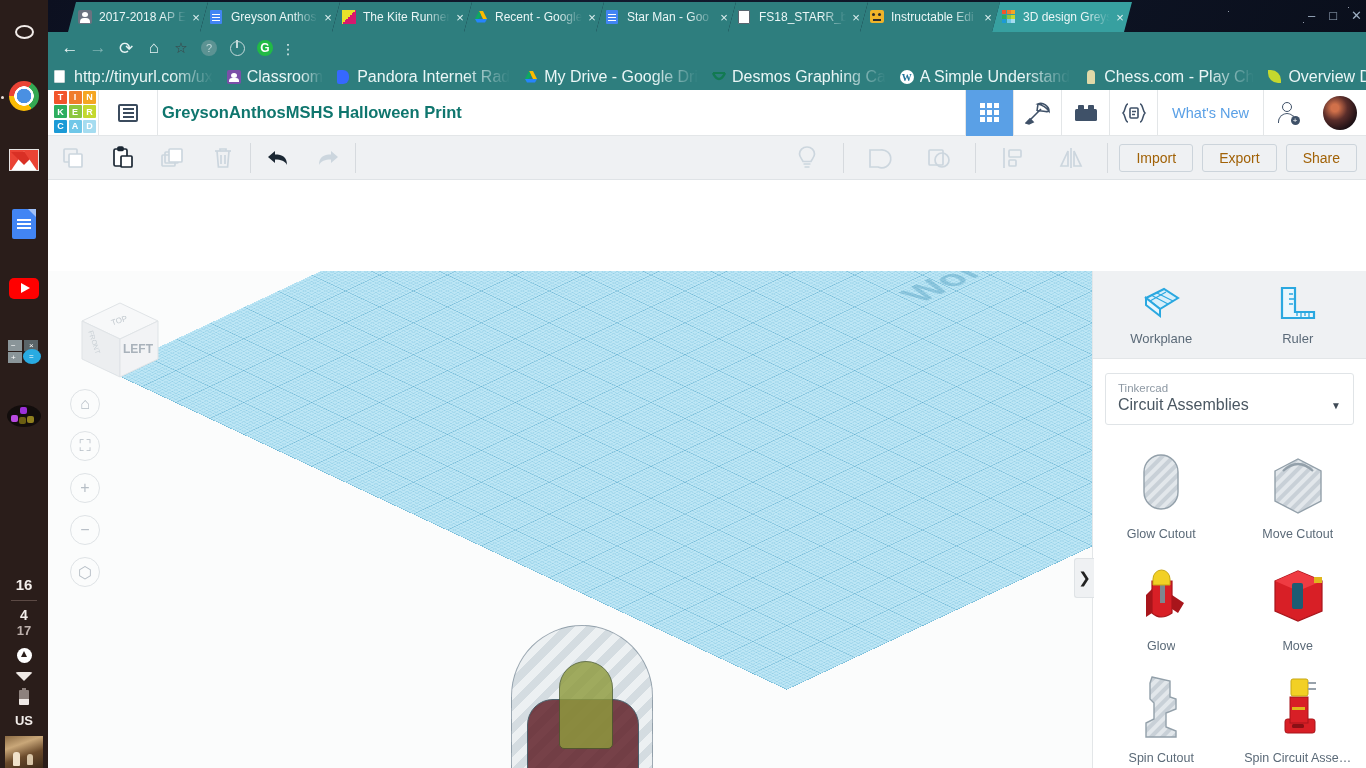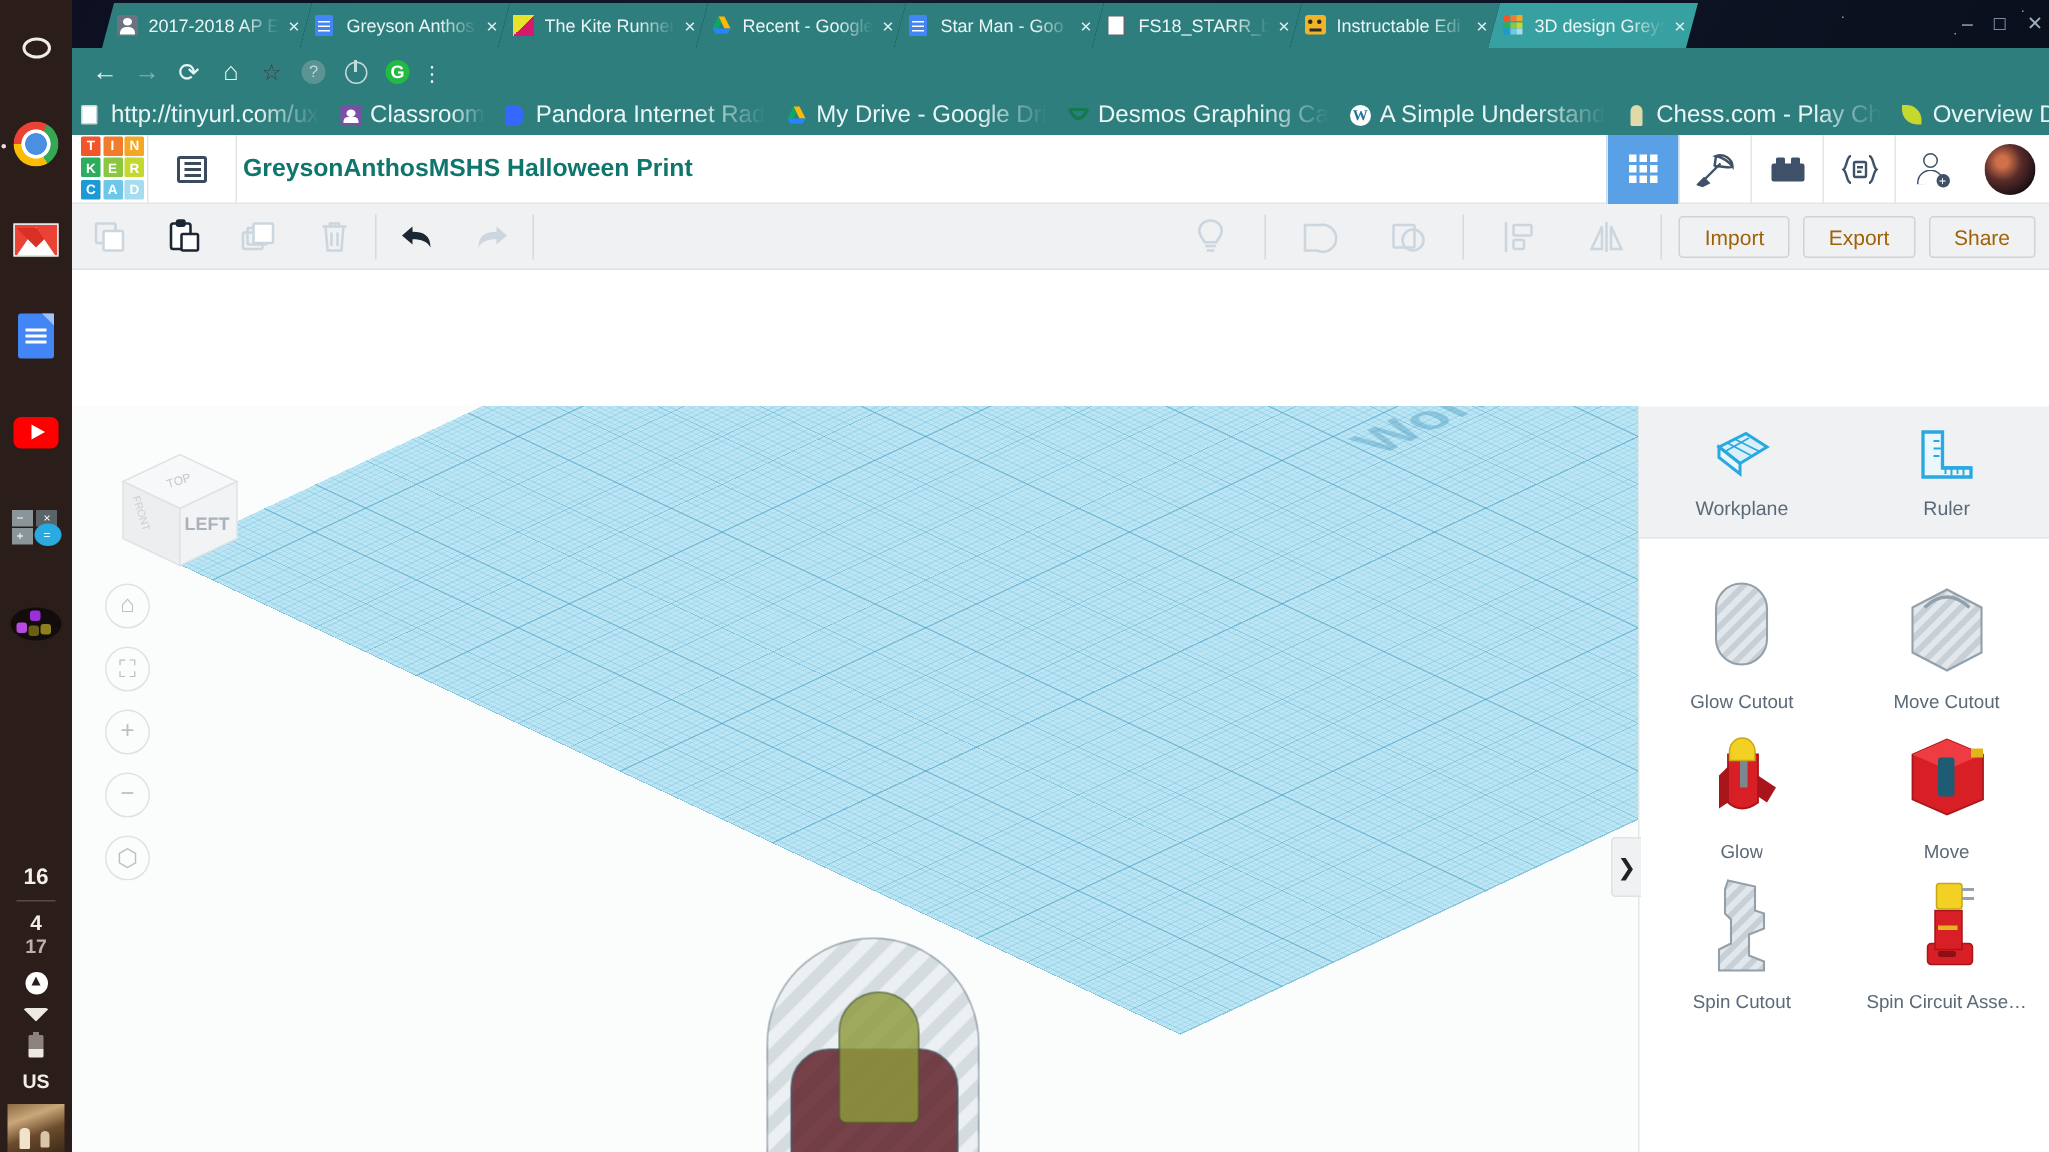--- a/index.html
+++ b/index.html
@@ -182,21 +182,21 @@
   .rpanel { position:absolute; right:0; top:181px; width:274px; height:587px; background:#fff;
     border-left:1px solid #e3e6e8; }
   .rp-top { height:88px; display:flex; border-bottom:1px solid #e3e6e8; background:#eff1f3; }
   .rp-tool { flex:1; display:flex; flex-direction:column; align-items:center; justify-content:center; gap:7px; }
   .rp-tool span { color:#5b6a78; font-size:13px; }
   .rp-select { margin:14px 12px 0; border:1px solid #e0e4e7; border-radius:3px; padding:8px 12px 10px;
     position:relative; }
   .rp-select .sm { color:#8d98a3; font-size:11.5px; }
   .rp-select .lg { color:#4a5762; font-size:16px; margin-top:2px; }
   .rp-select .cv { position:absolute; right:12px; top:26px; color:#3f4a55; font-size:10px; }
-  .shapes { margin-top:16px; display:grid; grid-template-columns:1fr 1fr; row-gap:0; }
+  .shapes { margin-top:16px; display:grid; grid-template-columns:1fr 1fr; row-gap:12px; }
   .shape { display:flex; flex-direction:column; align-items:center; gap:4px; }
   .shape .nm { color:#5b6a78; font-size:12.5px; max-width:118px; white-space:nowrap; overflow:hidden; text-overflow:ellipsis; text-align:center; }
   .thumb { width:82px;height:82px;display:flex;align-items:center;justify-content:center; }
   .collapse { position:absolute; left:-19px; top:287px; width:20px;height:40px; background:#eff1f3;
     border:1px solid #dfe3e6; border-right:none; border-radius:3px 0 0 3px;
     display:flex;align-items:center;justify-content:center; color:#222; font-size:15px; }
 </style>
 </head>
 <body>
 
@@ -497,20 +497,21 @@
             </svg>
           </div>
           <div class="hdr-tool">
             <svg width="28" height="22" viewBox="0 0 28 22" fill="none" stroke="#3f5168" stroke-width="1.6">
               <path d="M8 2 C5 2 5.5 9 3 11 C5.5 13 5 20 8 20"></path>
               <path d="M20 2 C23 2 22.5 9 25 11 C22.5 13 23 20 20 20"></path>
               <rect x="10" y="6" width="8" height="10" rx="1"></rect>
               <path d="M12 9.5 h4 M12 12.5 h3"></path>
             </svg>
           </div>
+          <div class="whats-new">What's New</div>
           <div class="hdr-tool">
             <span class="ic-adduser">
                 <span class="h"></span>
                 <span class="b"></span>
                 <span class="p">+</span>
               </span>
           </div>
           <div class="avatar"></div>
         </div>
       </div>
@@ -650,20 +651,25 @@
           <div class="rp-tool">
             <svg width="44" height="40" viewBox="0 0 44 40" fill="none" stroke="#2aa8e0" stroke-width="2.2">
               <path d="M12 4 V28 H38"></path>
                 <path d="M12 4 H19 V28 H38 V34 H6 V4 Z" fill="#eaf7fd"></path>
               <path d="M21 28 v4 M25 28 v5 M29 28 v4 M33 28 v5 M13 10 h4 M13 15 h5 M13 20 h4" stroke-width="1.3"></path>
             </svg>
             <span>Ruler</span>
           </div>
         </div>
 
+        <div class="rp-select">
+          <div class="sm">Tinkercad</div>
+          <div class="lg">Circuit Assemblies</div>
+          <div class="cv">▼</div>
+        </div>
 
         <div class="shapes" id="shapes-host">
             <div class="shape">
               <span class="thumb">
                 <svg width="78" height="78" viewBox="0 0 78 78">
                   <defs>
                     <pattern id="hglow" width="8" height="8" patternTransform="rotate(45)" patternUnits="userSpaceOnUse">
                       <rect width="8" height="8" fill="#c8d0d7"></rect>
                       <rect width="4" height="8" fill="#e2e7eb"></rect>
                     </pattern>

